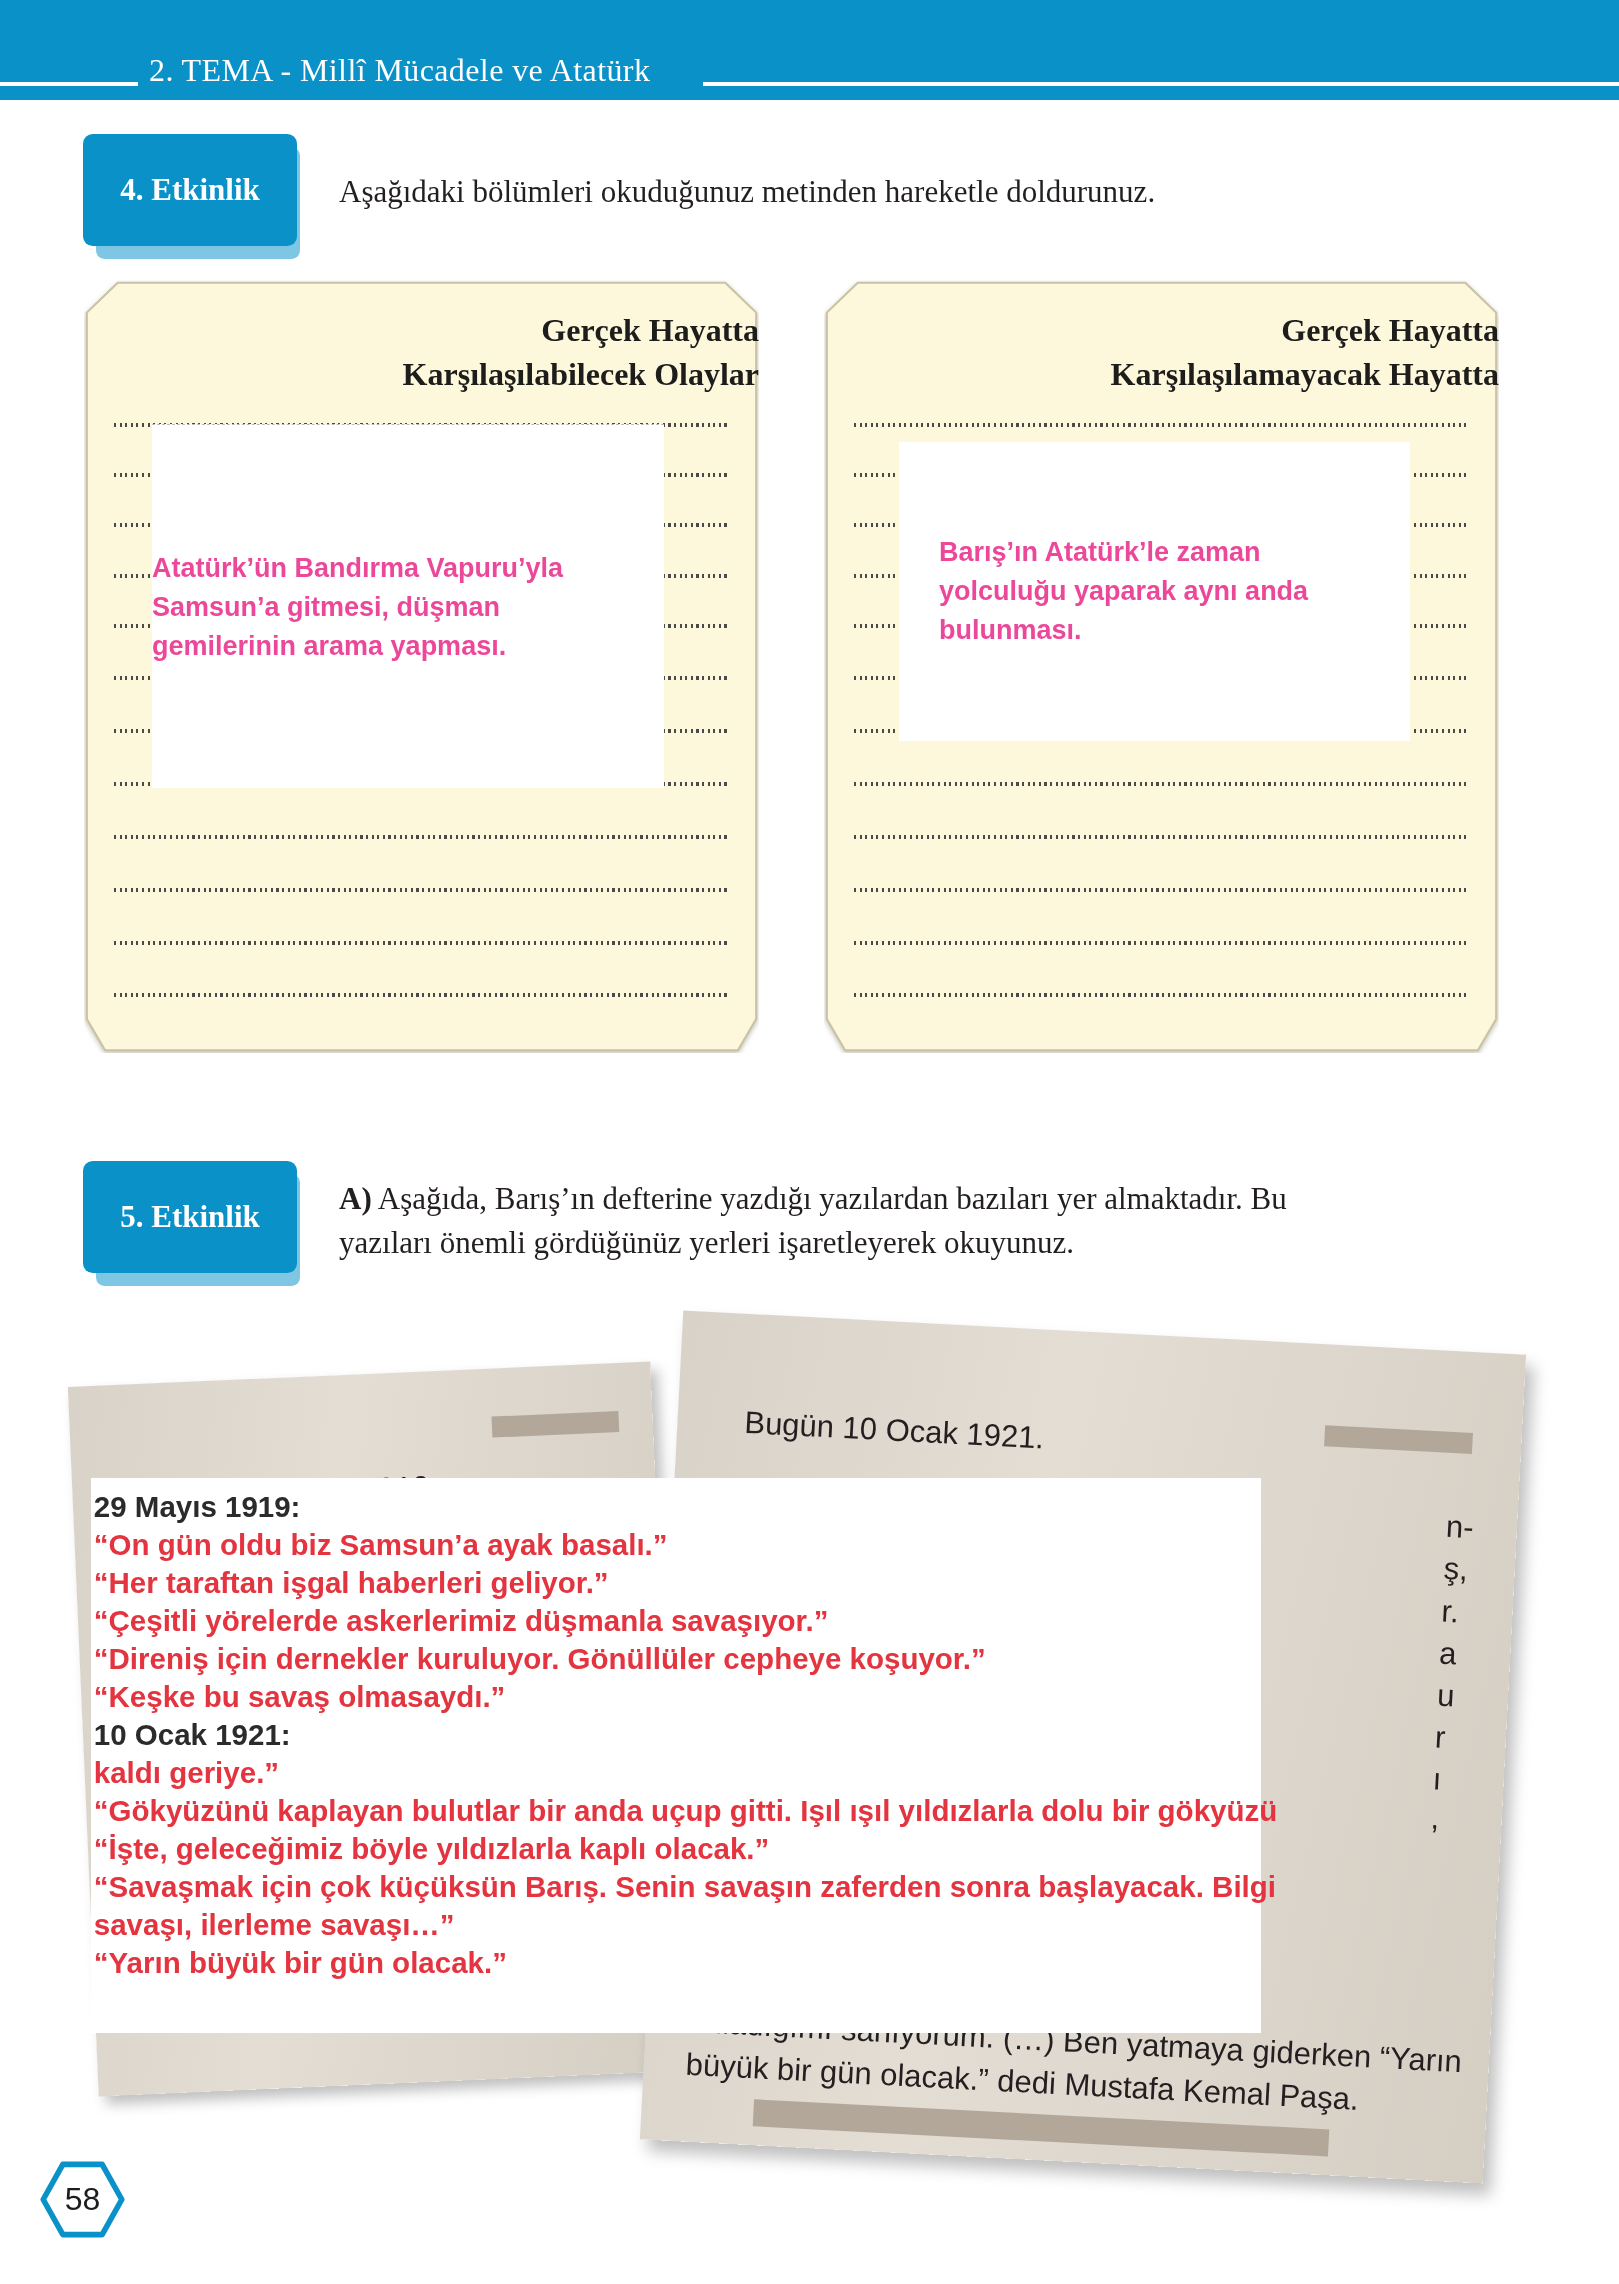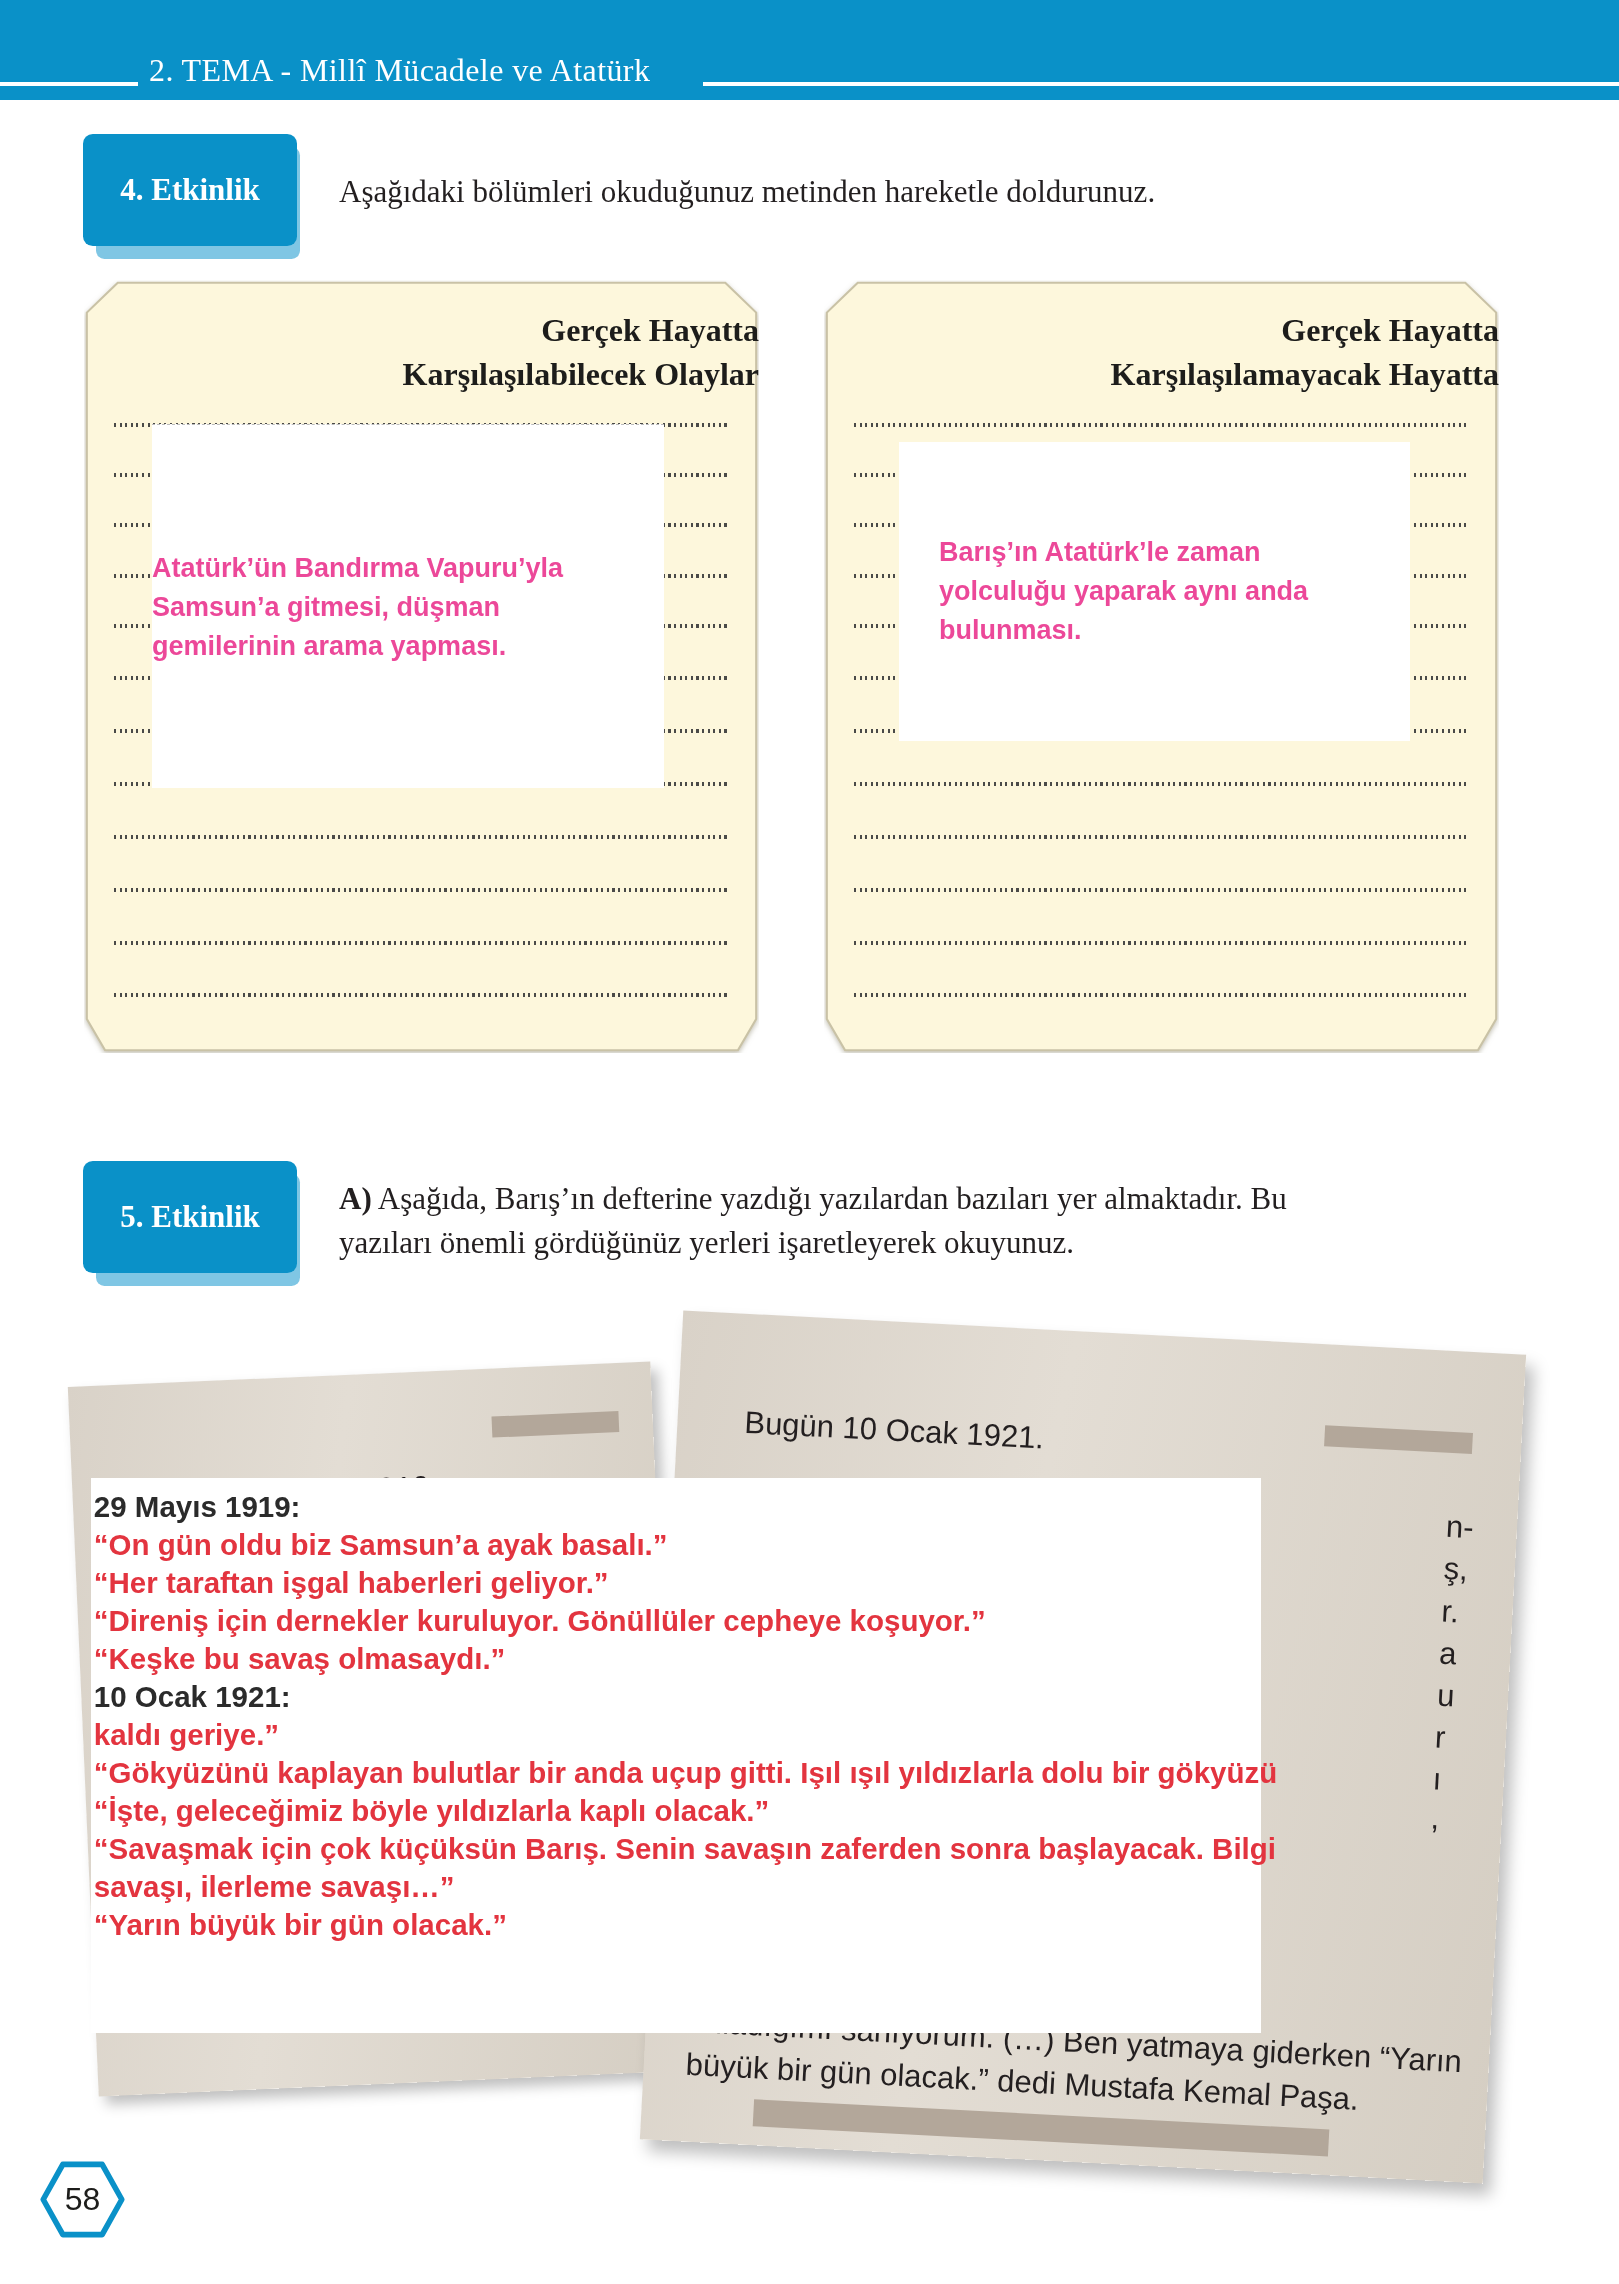--- a/index.html
+++ b/index.html
@@ -150,20 +150,21 @@
   <div class="paper-text" style="left:773px; top:450px;">,</div>
   <div class="paper-text" style="left:42px; top:692px;">anladığımı sanıyorum. (…) Ben yatmaya giderken “Yarın</div>
   <div class="paper-text" style="left:42px; top:735px;">büyük bir gün olacak.” dedi Mustafa Kemal Paşa.</div>
 </div>
 
 <div class="diary-box">
   <div style="position:absolute; left:2.8px; top:9.8px;">
     <div class="diary-line diary-date">29 Mayıs 1919:</div>
     <div class="diary-line diary-quote">“On gün oldu biz Samsun’a ayak basalı.”</div>
     <div class="diary-line diary-quote">“Her taraftan işgal haberleri geliyor.”</div>
+    <div class="diary-line diary-quote">“Çeşitli yörelerde askerlerimiz düşmanla savaşıyor.”</div>
     <div class="diary-line diary-quote">“Direniş için dernekler kuruluyor. Gönüllüler cepheye koşuyor.”</div>
     <div class="diary-line diary-quote">“Keşke bu savaş olmasaydı.”</div>
     <div class="diary-line diary-date">10 Ocak 1921:</div>
     <div class="diary-line diary-quote">kaldı geriye.”</div>
     <div class="diary-line diary-quote">“Gökyüzünü kaplayan bulutlar bir anda uçup gitti. Işıl ışıl yıldızlarla dolu bir gökyüzü</div>
     <div class="diary-line diary-quote">“İşte, geleceğimiz böyle yıldızlarla kaplı olacak.”</div>
     <div class="diary-line diary-quote">“Savaşmak için çok küçüksün Barış. Senin savaşın zaferden sonra başlayacak. Bilgi</div>
     <div class="diary-line diary-quote">savaşı, ilerleme savaşı…”</div>
     <div class="diary-line diary-quote">“Yarın büyük bir gün olacak.”</div>
   </div>

